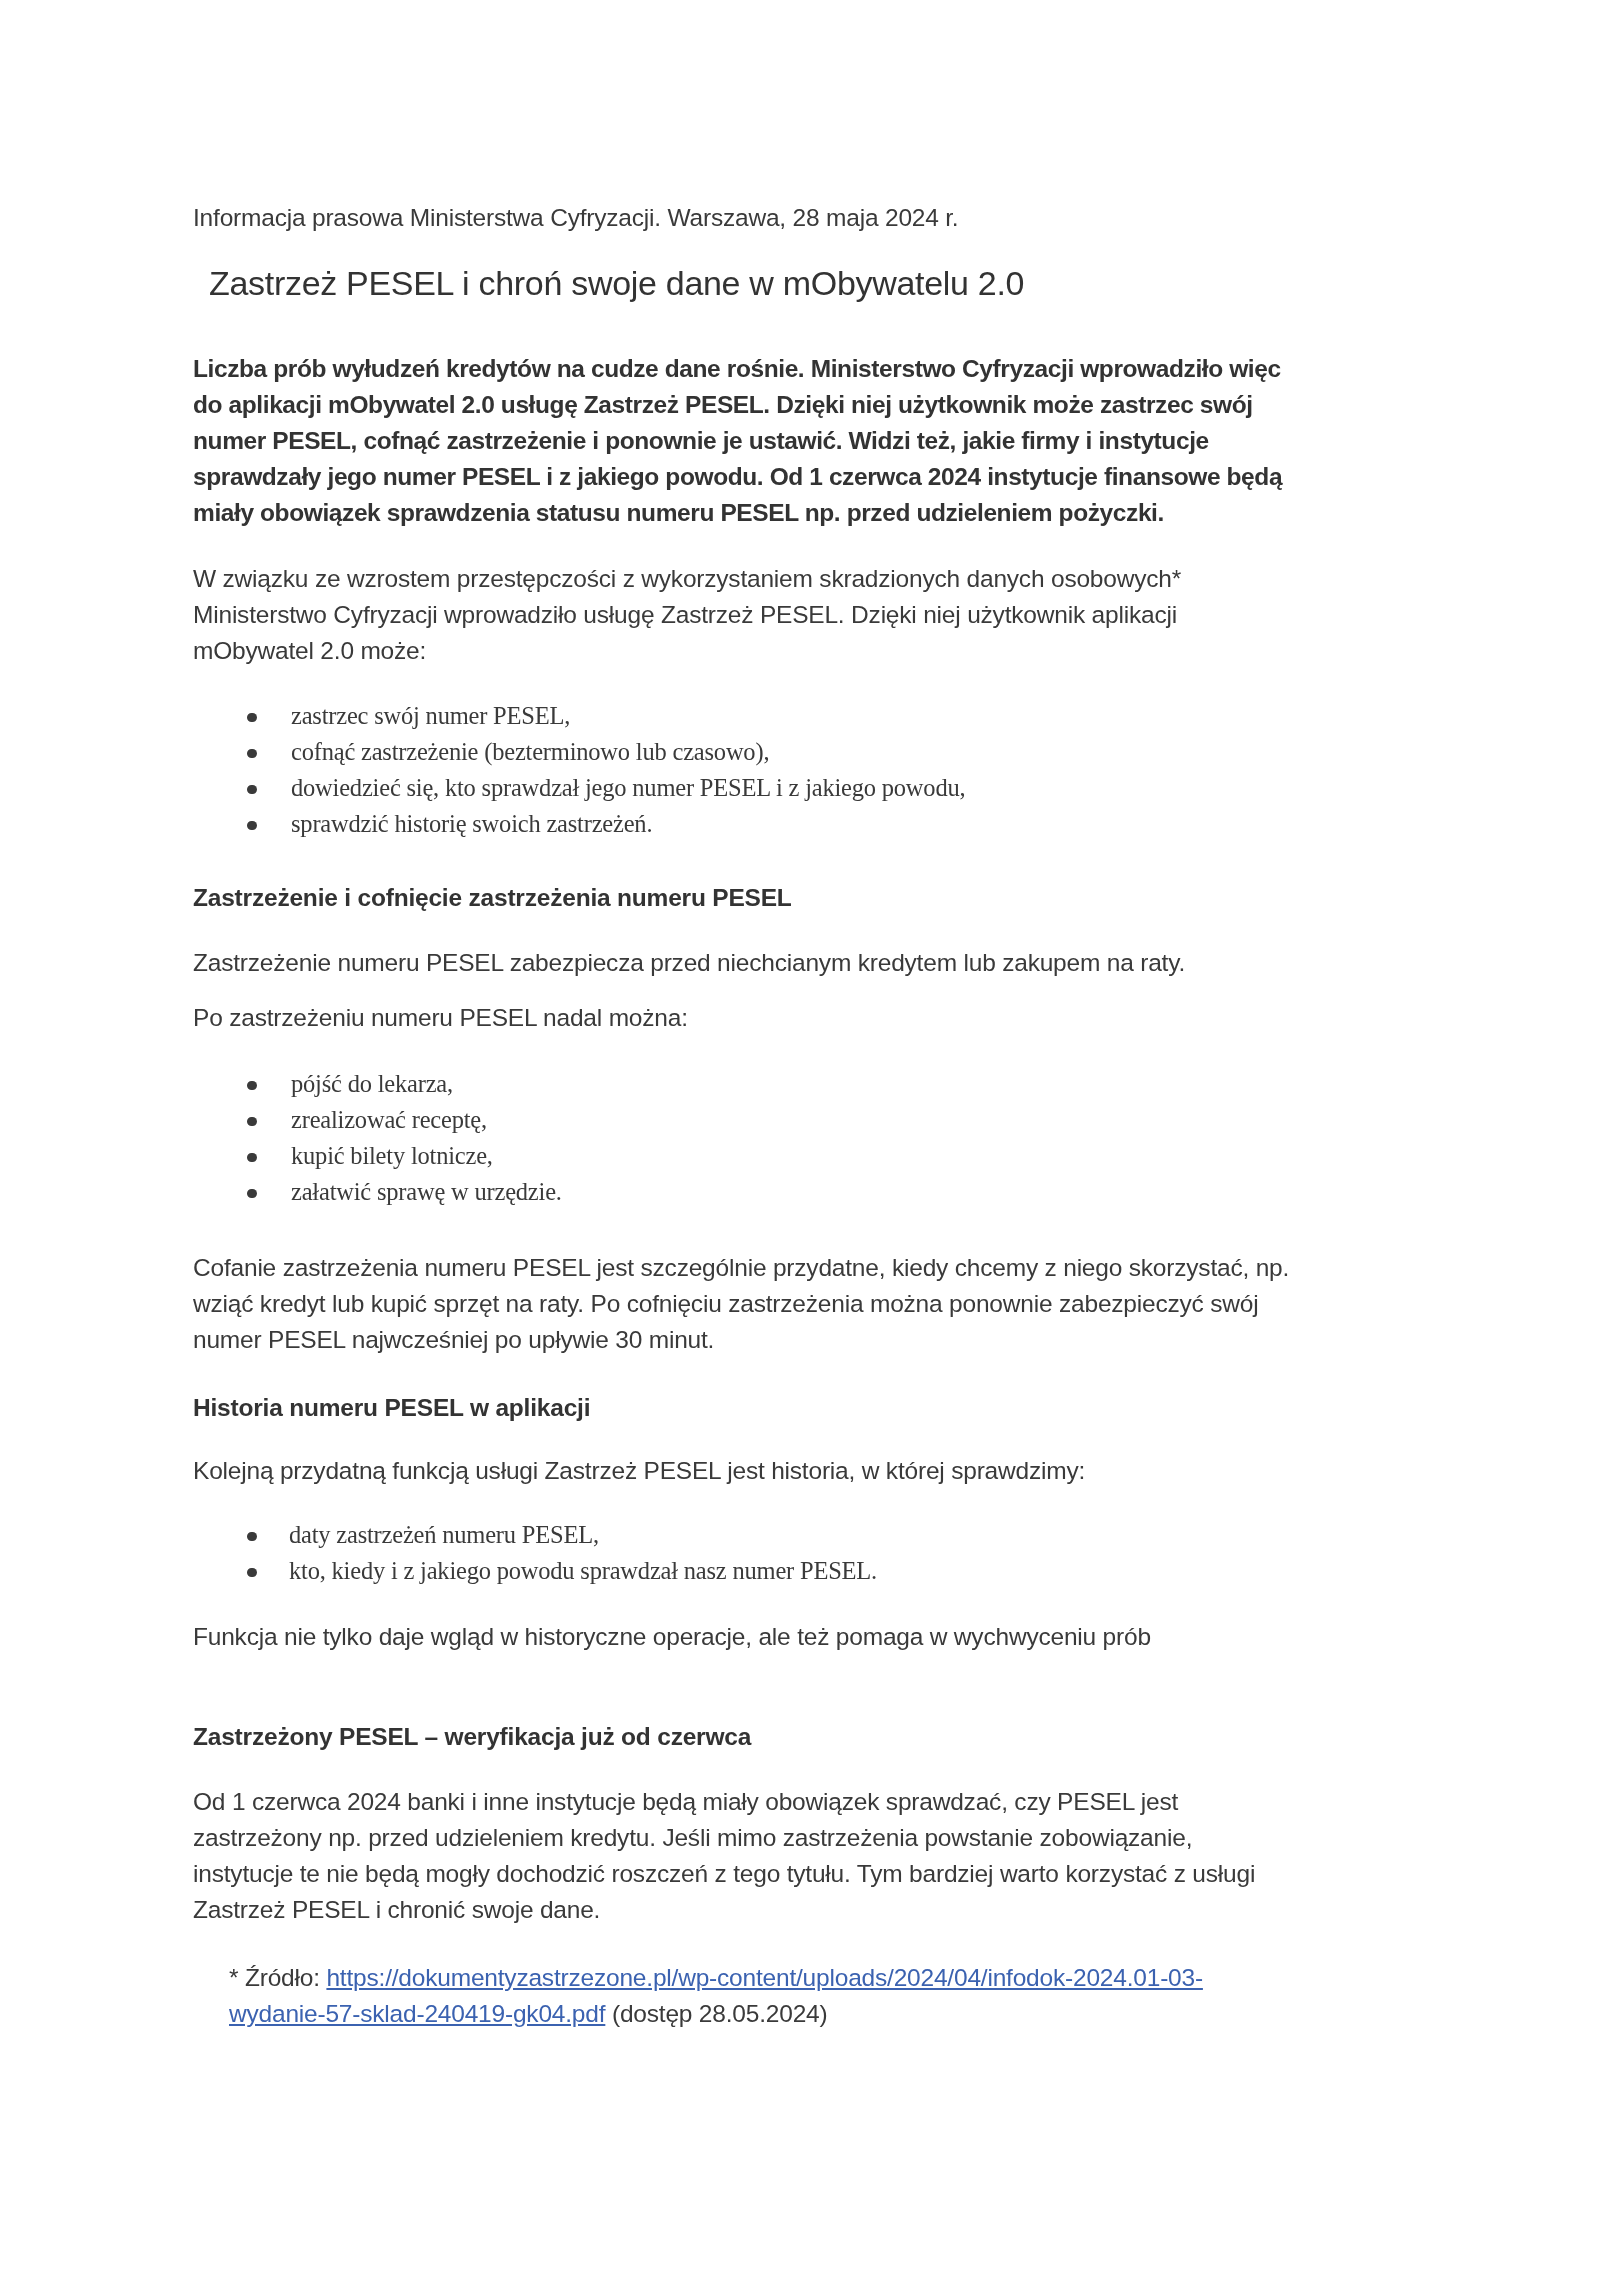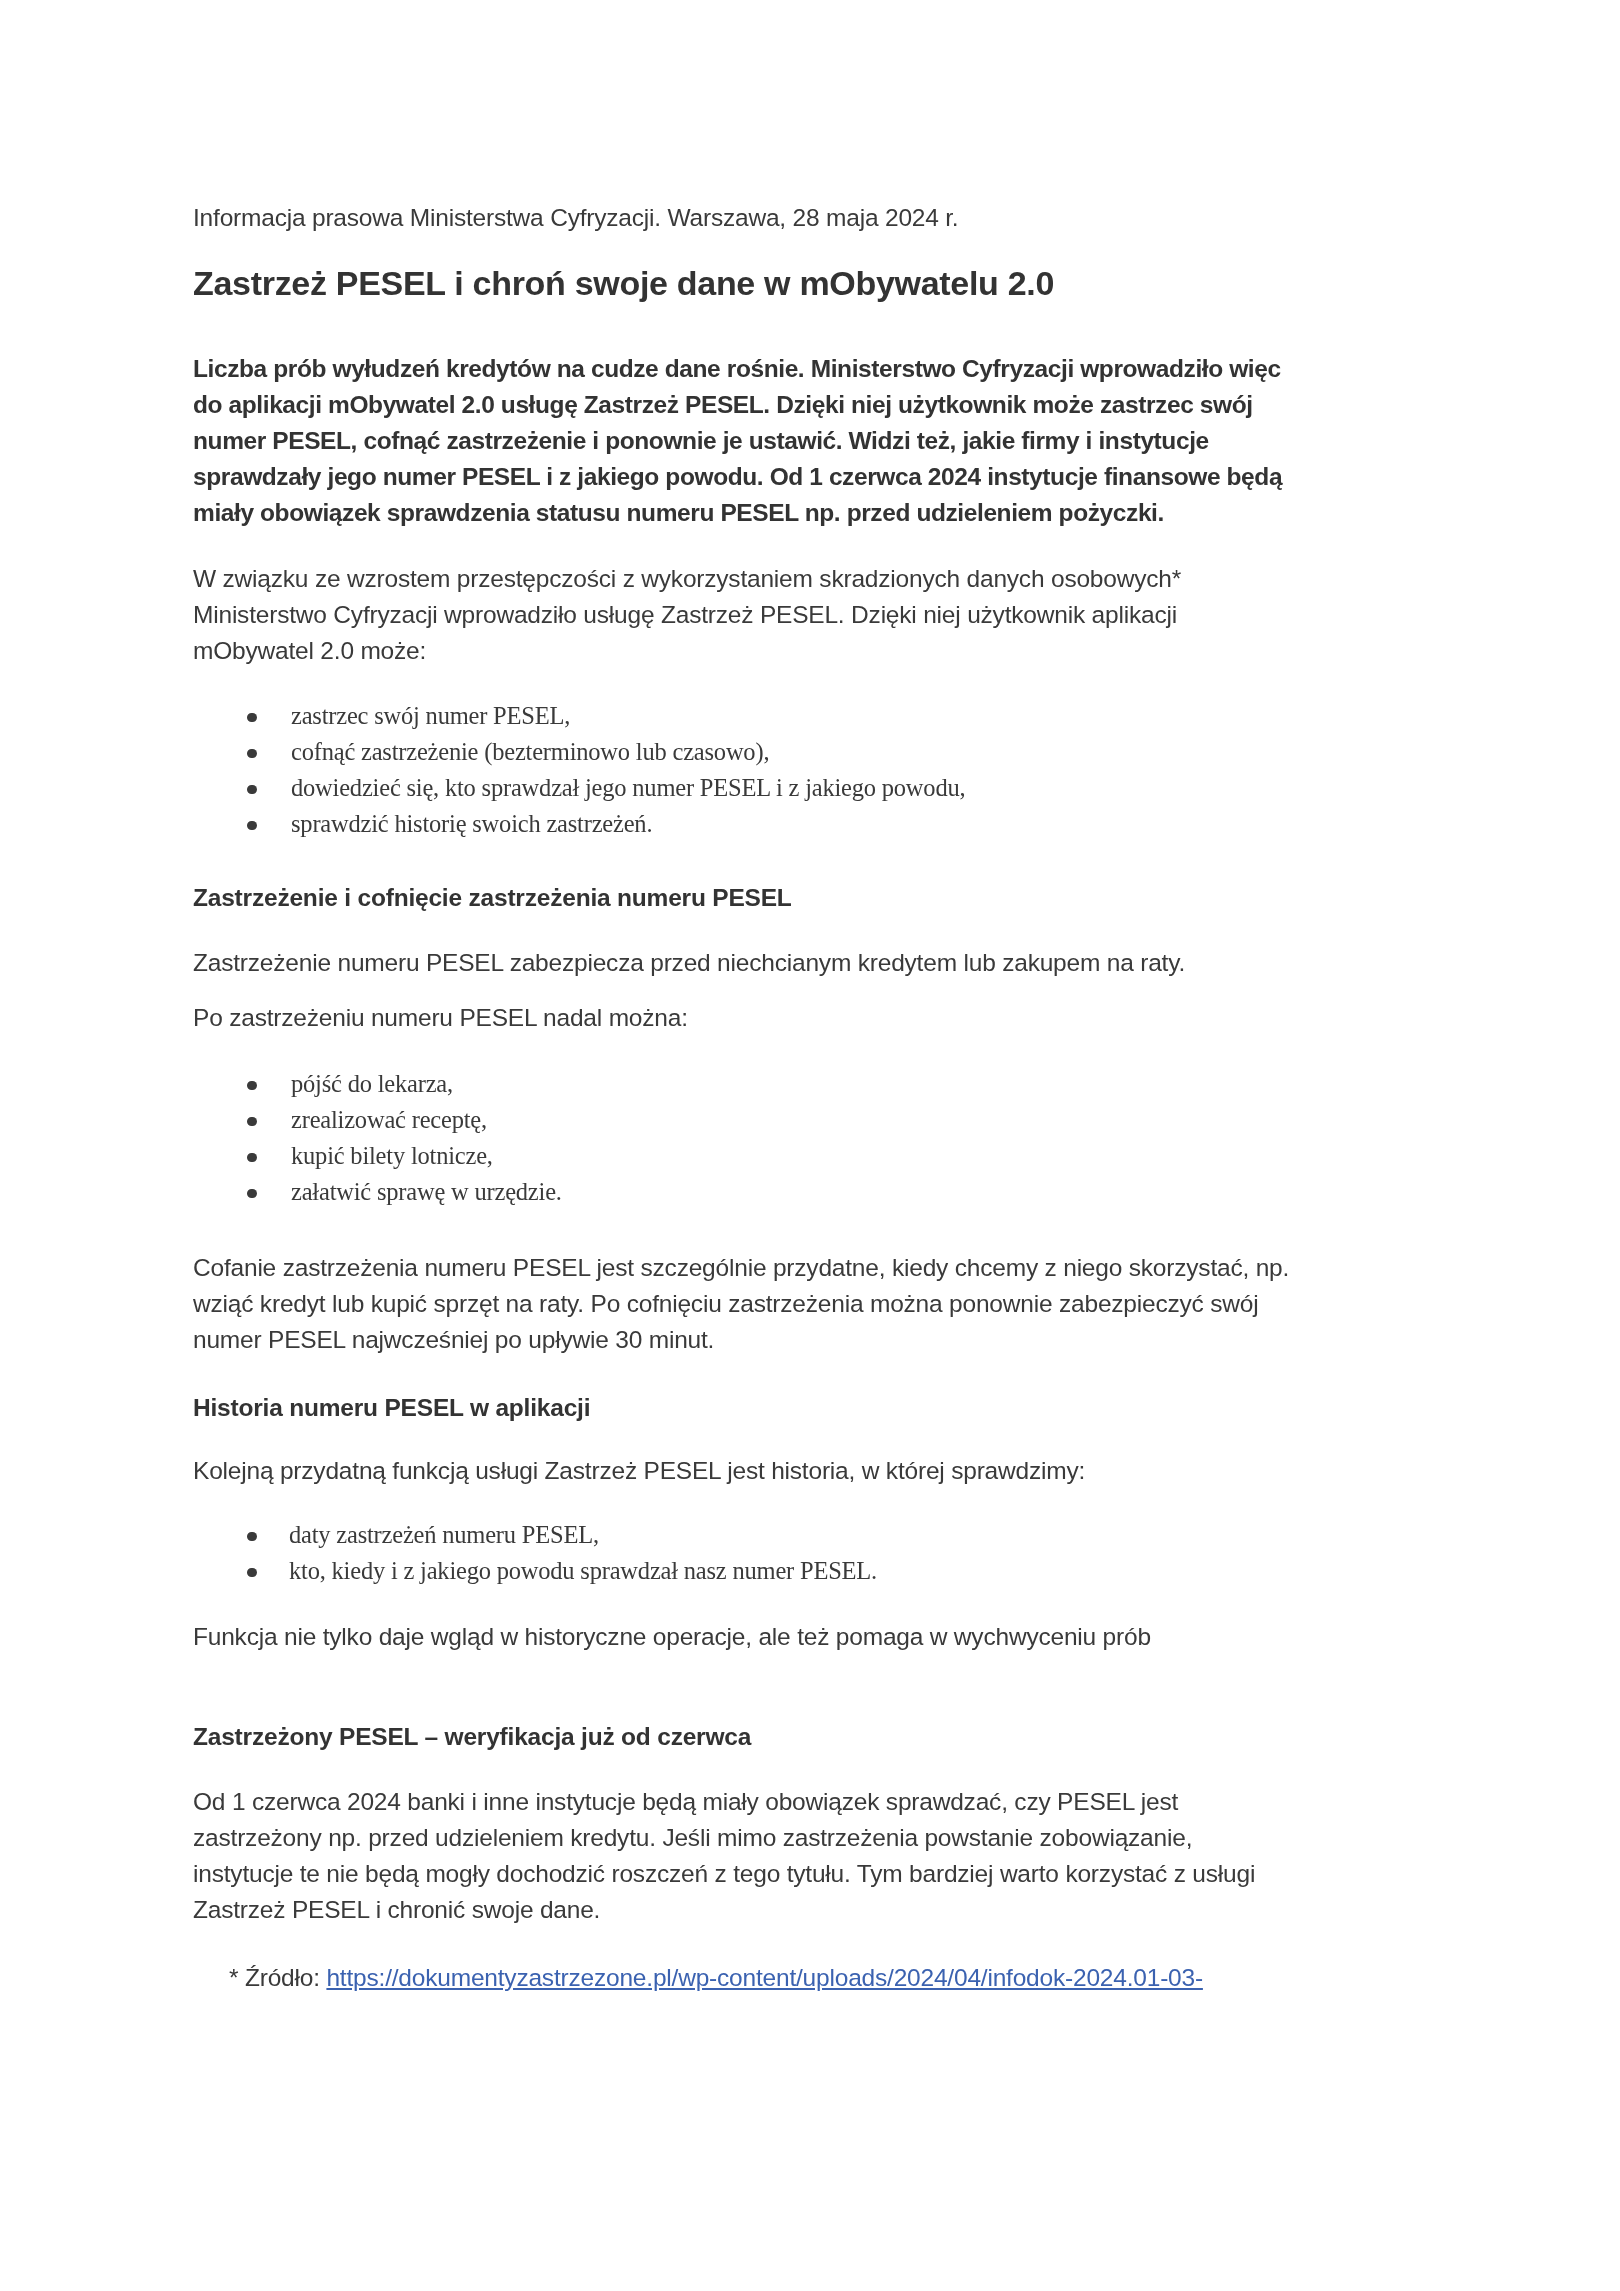--- a/index.html
+++ b/index.html
@@ -4,21 +4,21 @@
   <style>
     html, body { margin: 0; padding: 0; background: #ffffff; }
     body { width: 1620px; height: 2292px; position: relative; overflow: hidden; }
     .page {
       position: absolute; left: 193px; top: 0; width: 1235px;
       font-family: "Liberation Sans", sans-serif;
       color: #3a3a3a;
     }
     .t { position: absolute; left: 0; white-space: nowrap; font-size: 24.5px; line-height: 32px; color: #3a3a3a; letter-spacing: -0.2px; }
     .intro { top: 202px; }
-    .title { top: 267px; font-size: 34px; font-weight: bold; color: #333333; letter-spacing: -0.3px; }
+    .title { top: 267px; font-size: 34px; font-weight: normal; color: #333333; letter-spacing: -0.3px; margin-left: 16px; }
     .lead { top: 343px; font-weight: bold; color: #333; line-height: 36px; letter-spacing: -0.4px; margin-top: 8px; }
     .para { line-height: 36px; }
     .h2 { font-weight: bold; color: #333; }
     ul.bl { position: absolute; left: 0; margin: 0; padding: 0; list-style: none; font-family: Liberation Serif, serif; }
     ul.bl li { position: relative; padding-left: 98px; font-size: 24.5px; line-height: 36px; white-space: nowrap; letter-spacing: -0.2px; }
     ul.bl li .dot { position: absolute; left: 54px; top: 14.7px; width: 9.8px; height: 9.8px; border-radius: 50%; background: #3a3a3a; }
     ul.bl.narrow li { padding-left: 96px; }
     .line { display: block; }
     a.link { color: #3b62b0; text-decoration: underline; }
   </style>
@@ -84,16 +84,17 @@
 
   <div class="t para" style="top:1784px;">
     <span class="line">Od 1 czerwca 2024 banki i inne instytucje będą miały obowiązek sprawdzać, czy PESEL jest</span>
     <span class="line">zastrzeżony np. przed udzieleniem kredytu. Jeśli mimo zastrzeżenia powstanie zobowiązanie,</span>
     <span class="line">instytucje te nie będą mogły dochodzić roszczeń z tego tytułu. Tym bardziej warto korzystać z usługi</span>
     <span class="line">Zastrzeż PESEL i chronić swoje dane.</span>
   </div>
 
   <div class="t para" style="top:1960px;margin-left:36px;">
     <span class="line"><span>* Źródło: </span><a class="link">https://dokumentyzastrzezone.pl/wp-content/uploads/2024/04/infodok-2024.01-03-</a></span>
+    <span class="line"><a class="link">wydanie-57-sklad-240419-gk04.pdf</a><span> (dostęp 28.05.2024)</span></span>
   </div>
 
 </div>
 
 
 </body></html>

